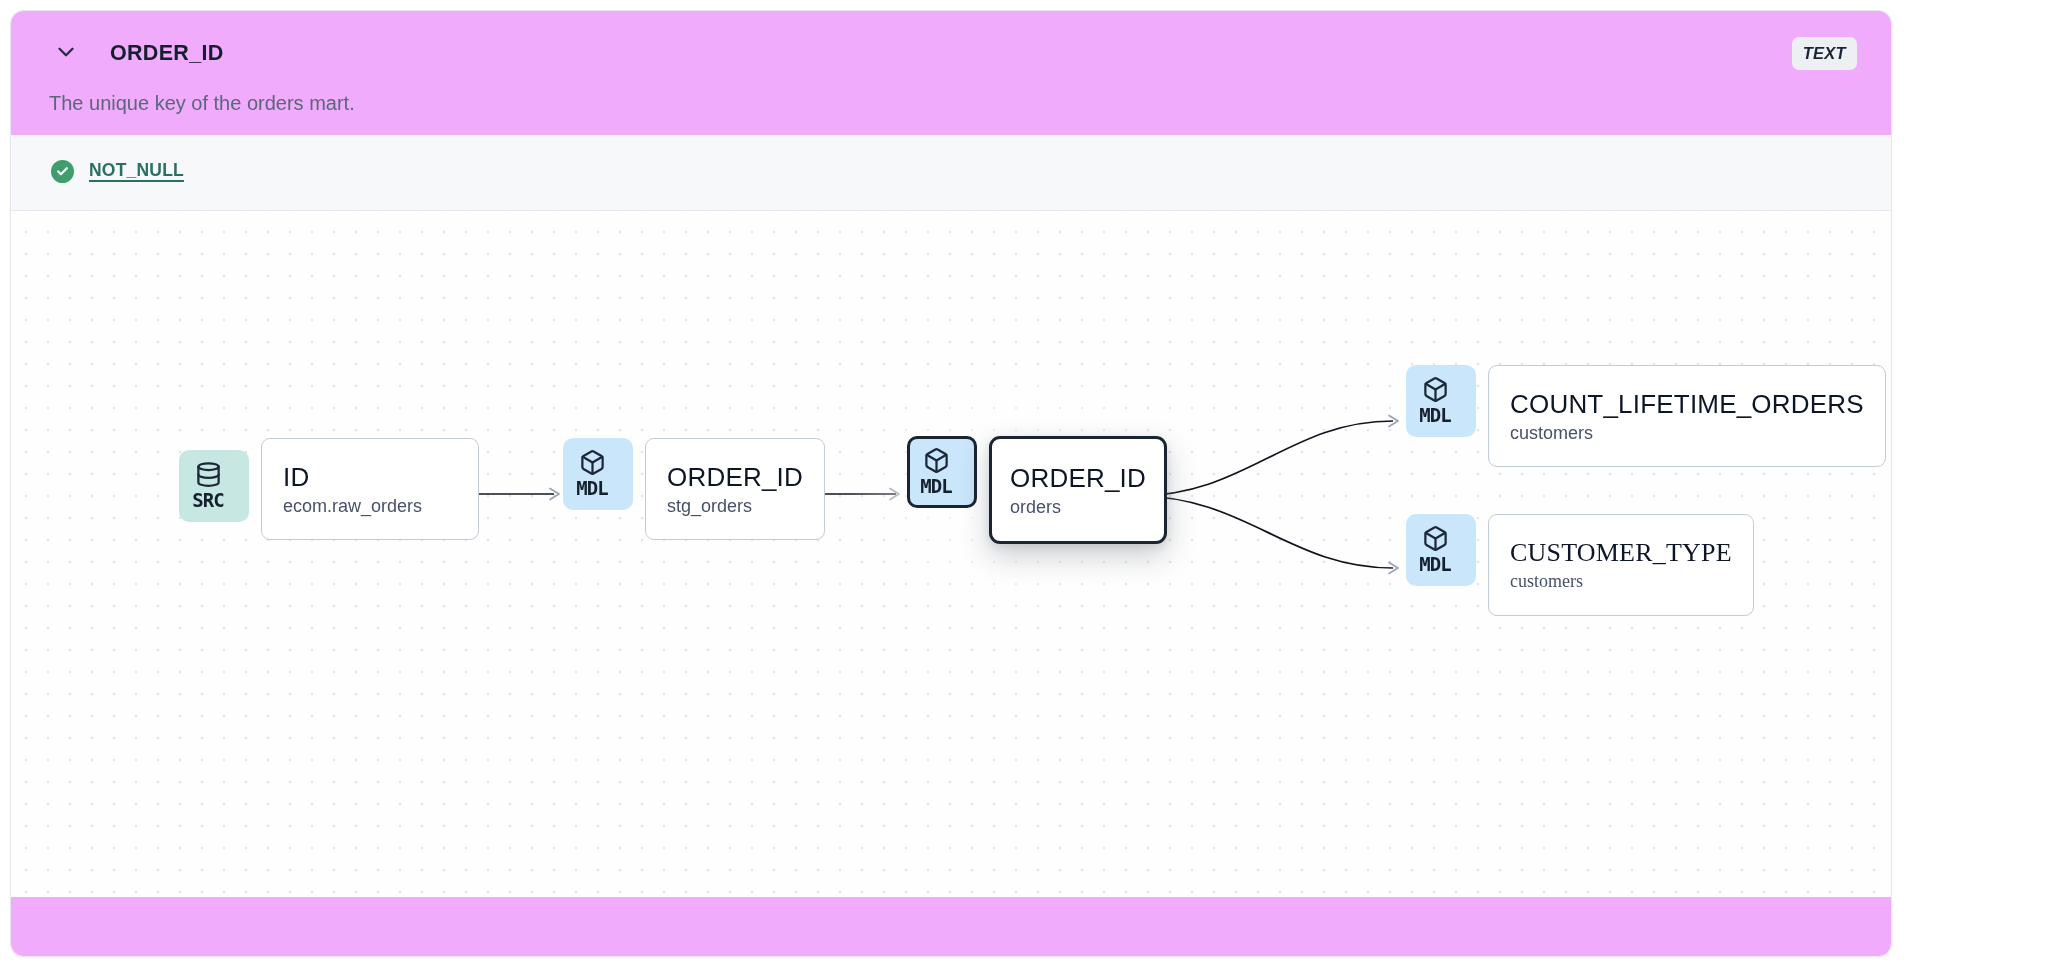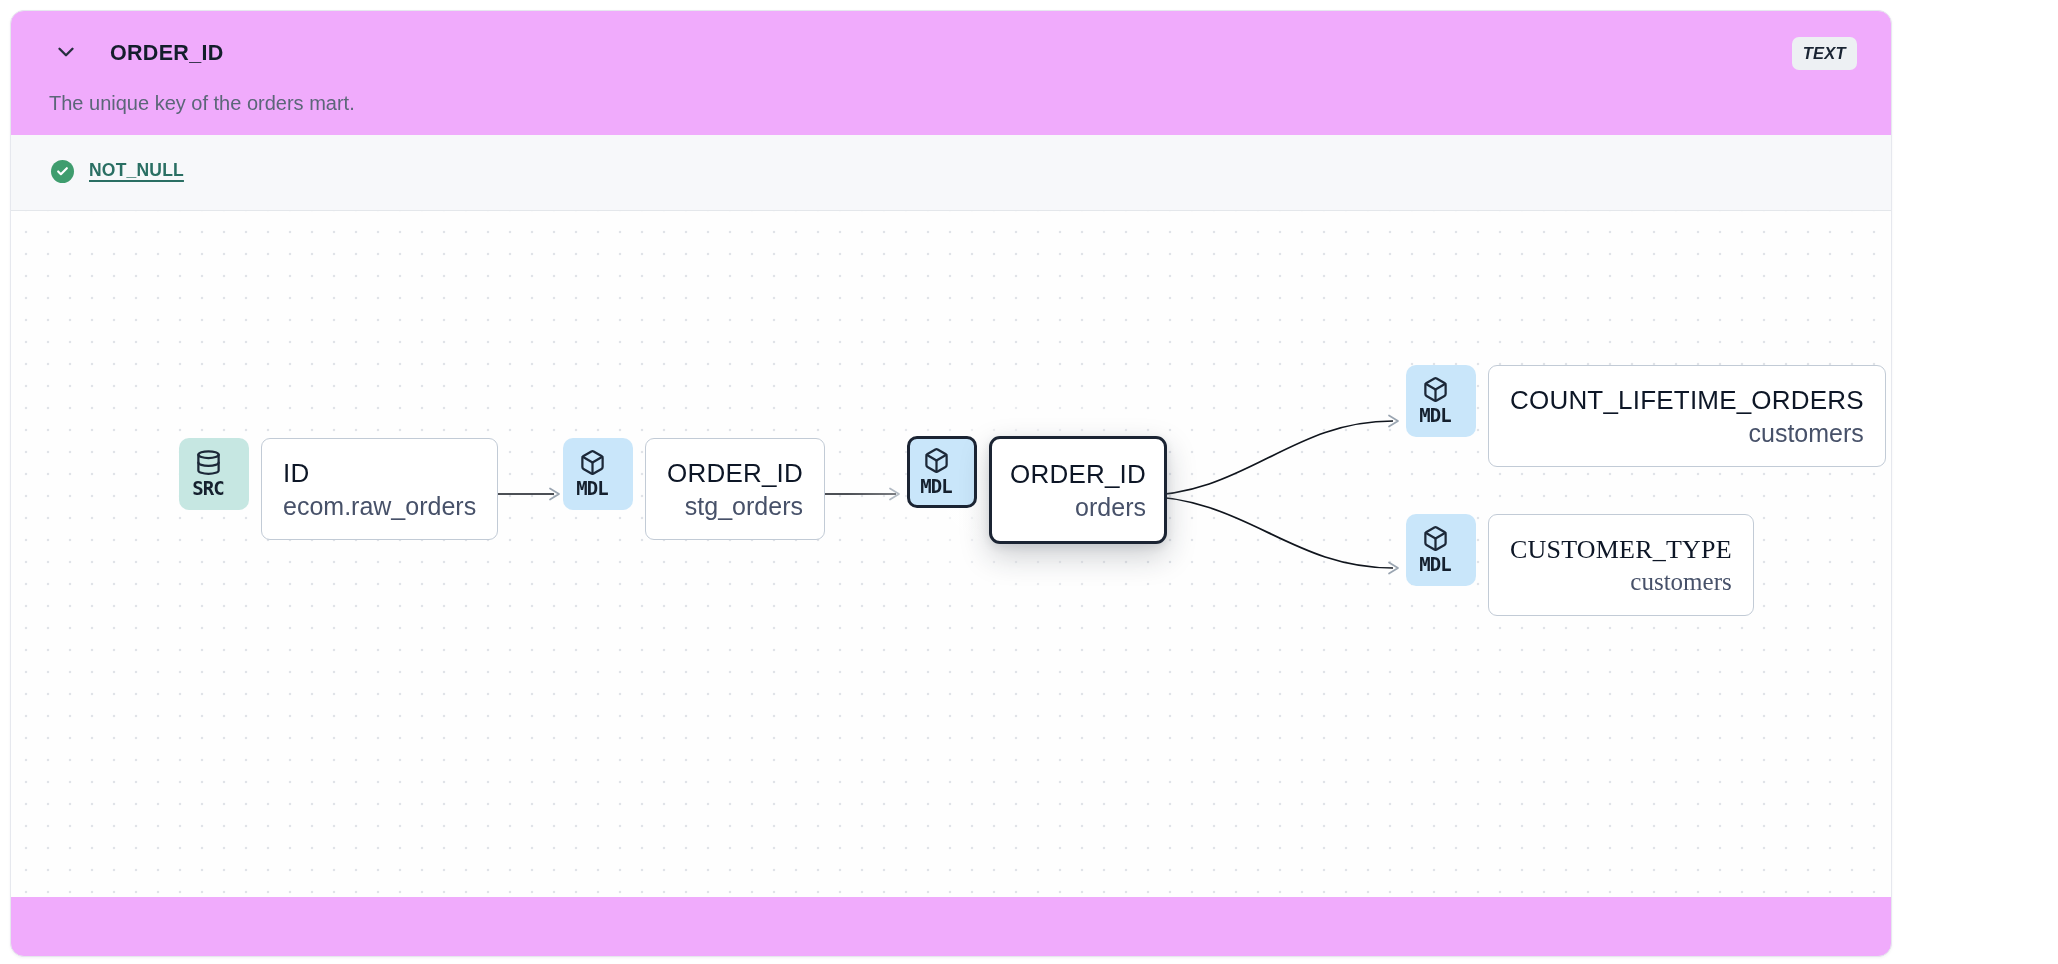--- a/index.html
+++ b/index.html
@@ -35,32 +35,32 @@
   }
   .edges { position:absolute; left:0; top:0; z-index:1; }
 
   
   .node { position:absolute; z-index:2; cursor:pointer; }
   .node-badge {
     position:absolute; left:0; top:0; width:70px; height:72px; border-radius:10px;
     display:flex; flex-direction:column; align-items:center; justify-content:center; gap:1px;
     padding-right:12px; z-index:1;
   }
-  .node-badge.src { background:#C6E7E2; }
+  .node-badge.src { background:#C6E7E2;margin-top:12px; }
   .node-badge.mdl { background:#C9E6FA;align-items:center; }
   .badge-label { font-family:"DejaVu Sans Mono", monospace; font-weight:700; font-size:19px; color:#15202E; letter-spacing:-1px; }
   .badge-icon { display:flex; }
   .node-card {
     position:absolute; left:57px; top:0; height:102px; background:#ffffff;
     border:1px solid #C2CBD6; border-radius:9px; z-index:2;
     display:flex; flex-direction:column; justify-content:center; gap:3px;
     padding:0 21px; white-space:nowrap;margin-left:25px;
   }
   .node-title { font-size:26px; font-weight:500; color:#0D1626; letter-spacing:.2px; }
-  .node-subtitle { font-size:25px; color:#475169;text-align:right; }
+  .node-subtitle { font-size:18px; color:#475169; }
 
   .node.selected .node-badge { border:3px solid #1B2433; }
   .node.selected .node-card {
     border:3px solid #1B2433; border-radius:11px; height:108px;
     box-shadow:0 12px 30px rgba(27,36,51,.22), 0 3px 8px rgba(27,36,51,.10);
   }
   .node.selected::before {
     content:""; position:absolute; left:-60px; top:-70px; width:340px; height:250px;
     background:radial-gradient(closest-side, rgba(255,255,255,.9), rgba(255,255,255,0));
     z-index:0; pointer-events:none;

